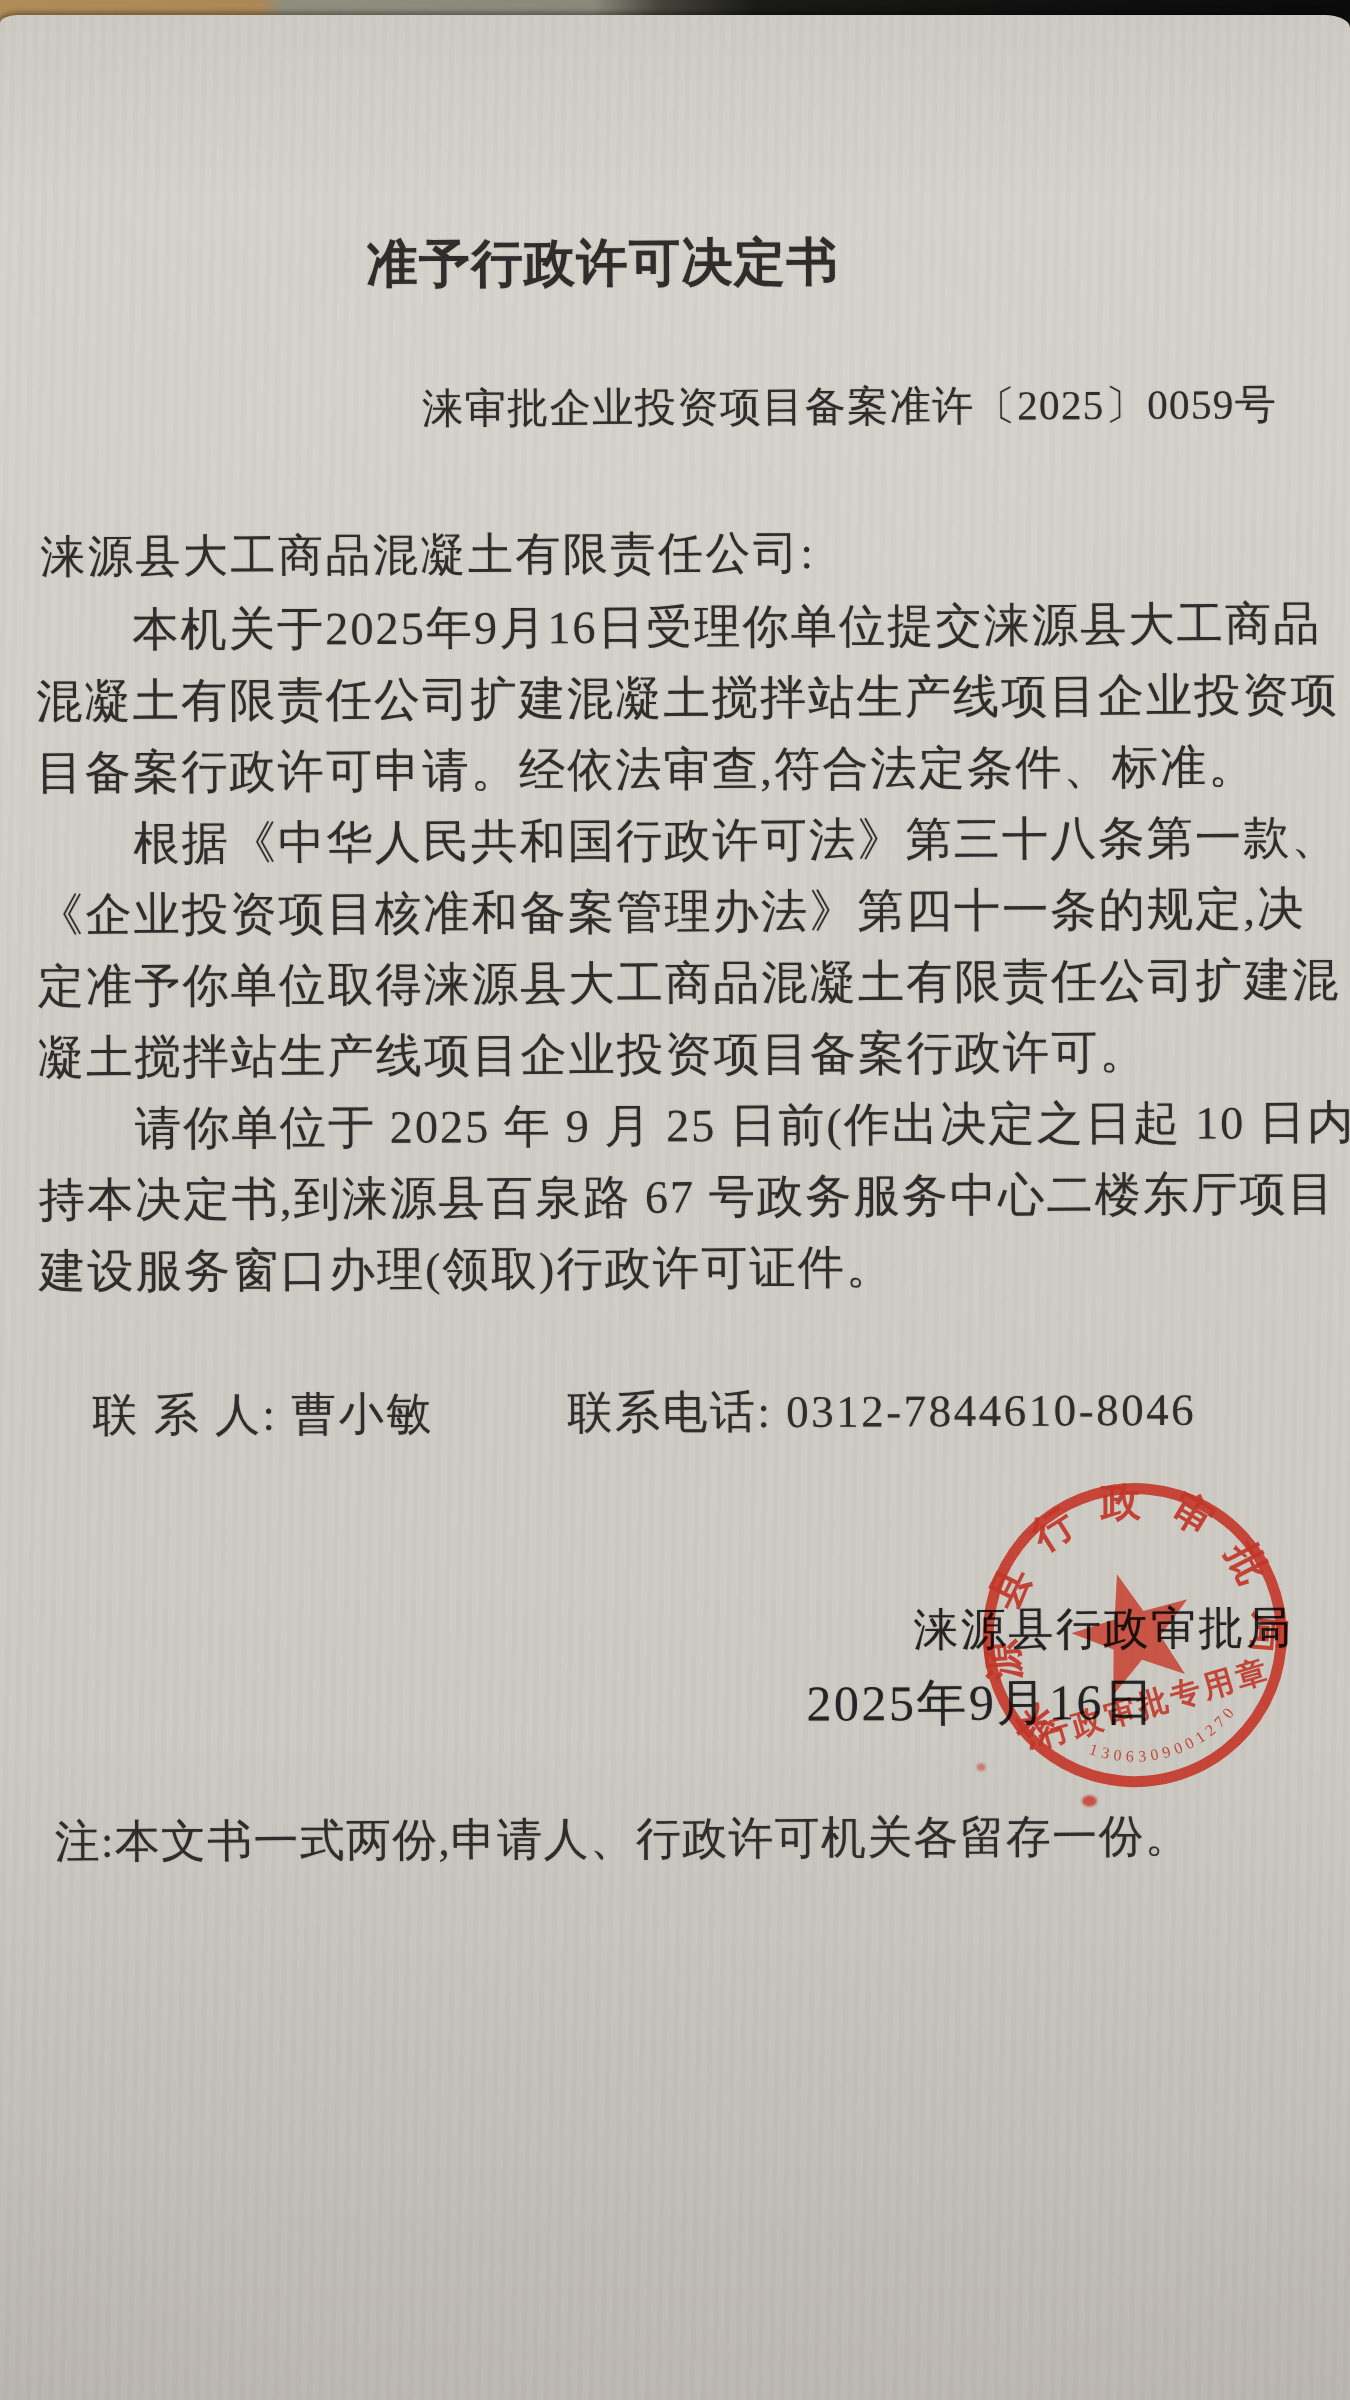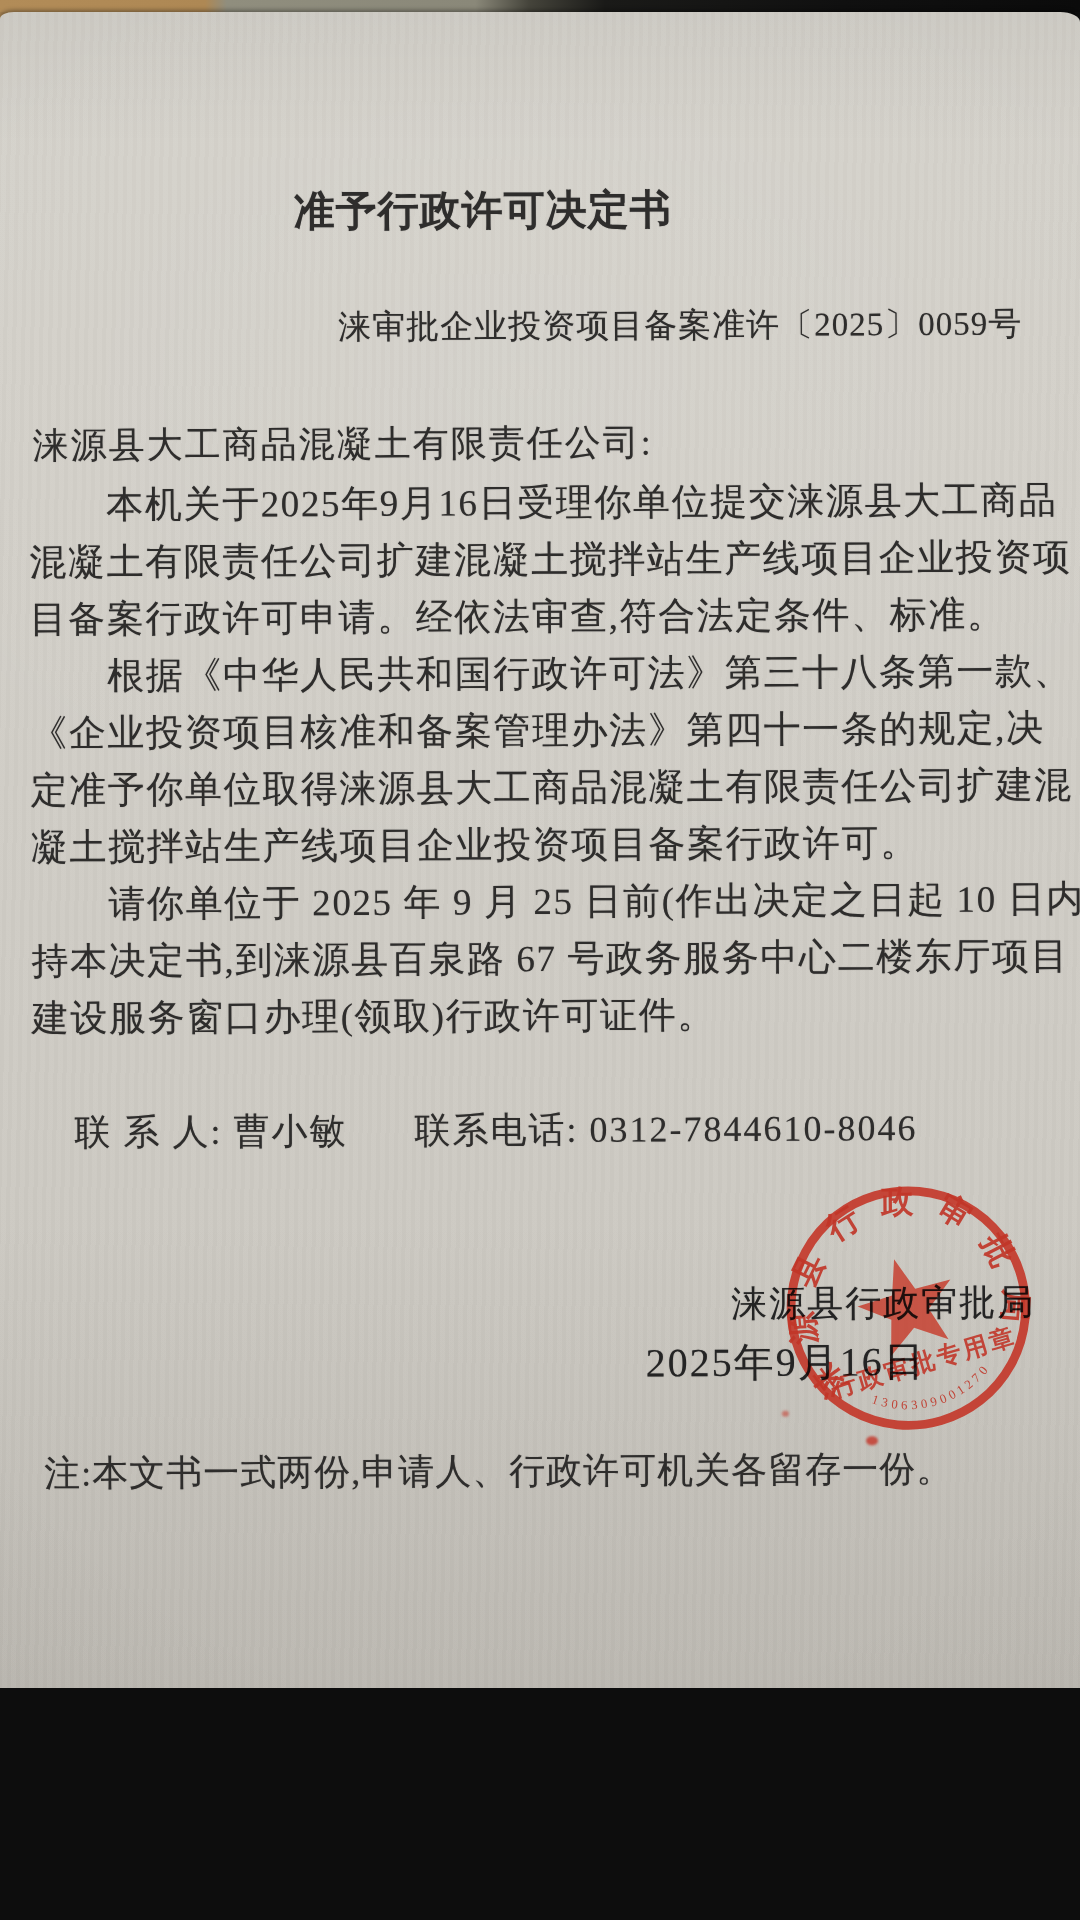--- a/index.html
+++ b/index.html
@@ -1,17 +1,17 @@
 <!DOCTYPE html>
 <html><head>
 <meta charset="utf-8">
 <style>
   html,body{margin:0;padding:0;background:#0d0d0d;}
   .stage{
-    position:relative;width:1080px;height:1688px;overflow:hidden;
+    position:relative;width:1080px;height:1920px;overflow:hidden;
     font-family:"Liberation Serif","DejaVu Serif",serif;
     -webkit-font-smoothing:antialiased;
   }
   
   .backdrop{
     position:absolute;top:0;left:0;width:100%;height:30px;
     background:linear-gradient(90deg,
       #b28c58 0%,#ae8854 19%,
       #908e7e 21%,#8a8879 44%,
       #45443b 49%,#1a1a18 56%,#101010 78%,#0b0b0b 100%);
@@ -43,21 +43,21 @@
   .title{top:183px;left:0;width:970px;text-align:center;font-size:41px;font-weight:700;letter-spacing:1px;white-space:nowrap;}
   .refline{top:304px;right:56px;font-size:33px;letter-spacing:1px;white-space:nowrap;}
   .addressee{top:419px;left:34px;font-size:36px;letter-spacing:2px;white-space:nowrap;}
 
   .body-block{top:474px;left:30px;width:1014px;}
   .body-block .line{
     position:relative;height:57px;line-height:57px;font-size:37px;letter-spacing:1.6px;
     white-space:nowrap;
   }
   .contact{top:1106px;left:72px;font-size:36px;letter-spacing:2px;white-space:nowrap;}
-  .contact .phone-part{margin-left:56px;}
+  .contact .phone-part{margin-left:96px;}
   .issuer{top:1281px;left:728px;font-size:36px;letter-spacing:2px;white-space:nowrap;color:#242424;}
   .issue-date{top:1336px;left:642px;font-size:40px;letter-spacing:2px;white-space:nowrap;color:#242424;}
   .footnote{top:1447px;left:40px;font-size:36px;letter-spacing:1px;white-space:nowrap;}
 
   .stamp{
     position:absolute;top:1183px;left:778px;width:254px;height:254px;
     transform:rotate(-16deg);
     mix-blend-mode:multiply;opacity:.93;
   }
   .ink-dot{

